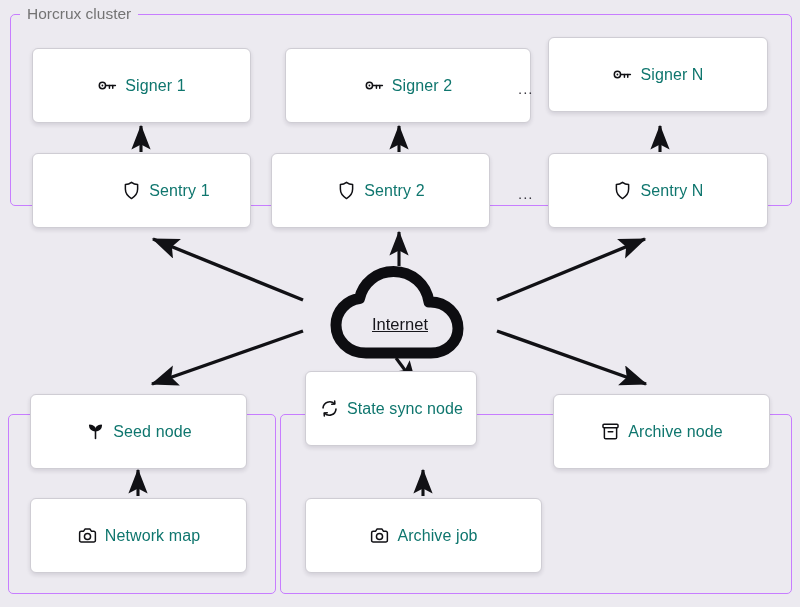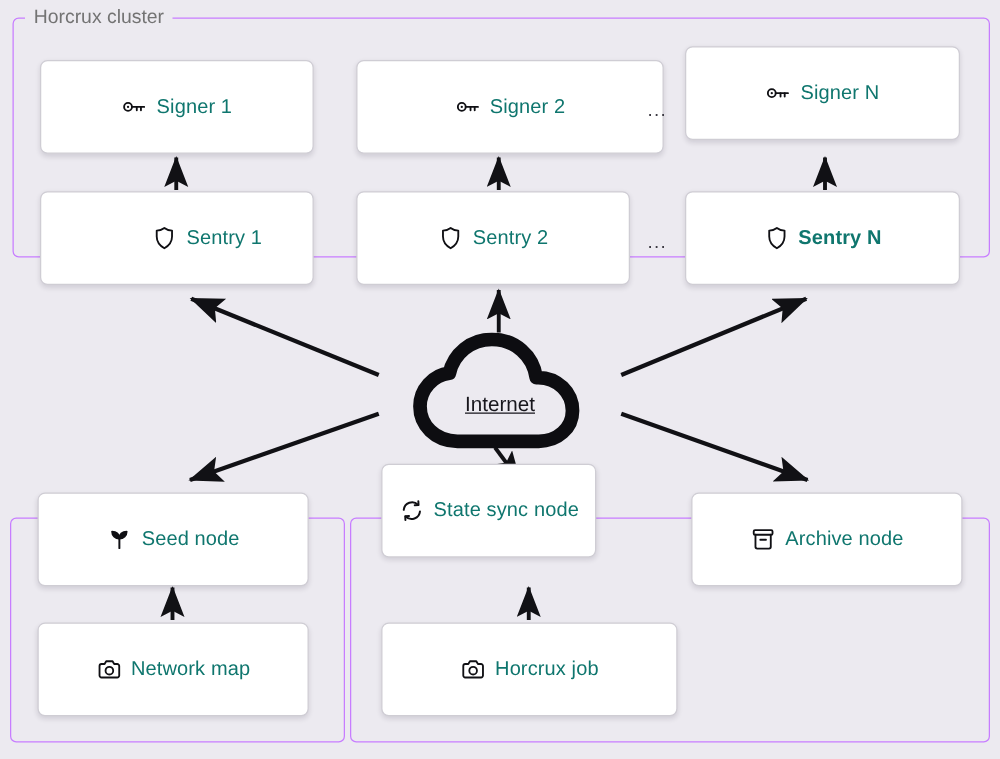--- a/index.html
+++ b/index.html
@@ -219,35 +219,35 @@
       <span class="node-icon">
         <svg width="21" height="21" viewBox="0 0 24 24" fill="none" stroke="#101014" stroke-width="1.7" stroke-linecap="round" stroke-linejoin="round">
           <path d="M12 21.2 C16.8 18.4 19 15 19 10.4 V5.1 C16.4 5.1 13.9 4.2 12 2.7
                    C10.1 4.2 7.6 5.1 5 5.1 V10.4 C5 15 7.2 18.4 12 21.2 Z"></path>
         </svg>
       </span>
       <span class="node-label">Sentry 1</span>
     </div>
   </div>
 
-  <div class="node" style="left:285px; top:153px; width:219px; height:75px;text-align:right;">
+  <div class="node" style="left:271px; top:153px; width:219px; height:75px;text-align:right;">
     <div class="node-inner">
       <span class="node-icon">
         <svg width="21" height="21" viewBox="0 0 24 24" fill="none" stroke="#101014" stroke-width="1.7" stroke-linecap="round" stroke-linejoin="round">
           <path d="M12 21.2 C16.8 18.4 19 15 19 10.4 V5.1 C16.4 5.1 13.9 4.2 12 2.7
                    C10.1 4.2 7.6 5.1 5 5.1 V10.4 C5 15 7.2 18.4 12 21.2 Z"></path>
         </svg>
       </span>
       <span class="node-label">Sentry 2</span>
     </div>
   </div>
 
   <div class="ellipsis" style="left:518px; top:186px;">...</div>
 
-  <div class="node" style="left:548px; top:153px; width:220px; height:75px;font-weight:bold;">
+  <div class="node" style="left:548px; top:153px; width:220px; height:75px;">
     <div class="node-inner">
       <span class="node-icon">
         <svg width="21" height="21" viewBox="0 0 24 24" fill="none" stroke="#101014" stroke-width="1.7" stroke-linecap="round" stroke-linejoin="round">
           <path d="M12 21.2 C16.8 18.4 19 15 19 10.4 V5.1 C16.4 5.1 13.9 4.2 12 2.7
                    C10.1 4.2 7.6 5.1 5 5.1 V10.4 C5 15 7.2 18.4 12 21.2 Z"></path>
         </svg>
       </span>
       <span class="node-label">Sentry N</span>
     </div>
   </div>
@@ -309,17 +309,17 @@
   <div class="node" style="left:305px; top:498px; width:237px; height:75px;">
     <div class="node-inner">
       <span class="node-icon">
         <svg width="21" height="21" viewBox="0 0 24 24" fill="none" stroke="#101014" stroke-width="1.7" stroke-linecap="round" stroke-linejoin="round">
           <path d="M3 8.9 A1.8 1.8 0 0 1 4.8 7.1 H7.6 L9.1 4.6 H14.9 L16.4 7.1 H19.2
                    A1.8 1.8 0 0 1 21 8.9 V17.6 A1.8 1.8 0 0 1 19.2 19.4 H4.8
                    A1.8 1.8 0 0 1 3 17.6 Z"></path>
           <circle cx="12" cy="13.2" r="3.5"></circle>
         </svg>
       </span>
-      <span class="node-label">Horcrux job</span>
+      <span class="node-label">Archive job</span>
     </div>
   </div>
 
 </div>
 
 </body></html>

